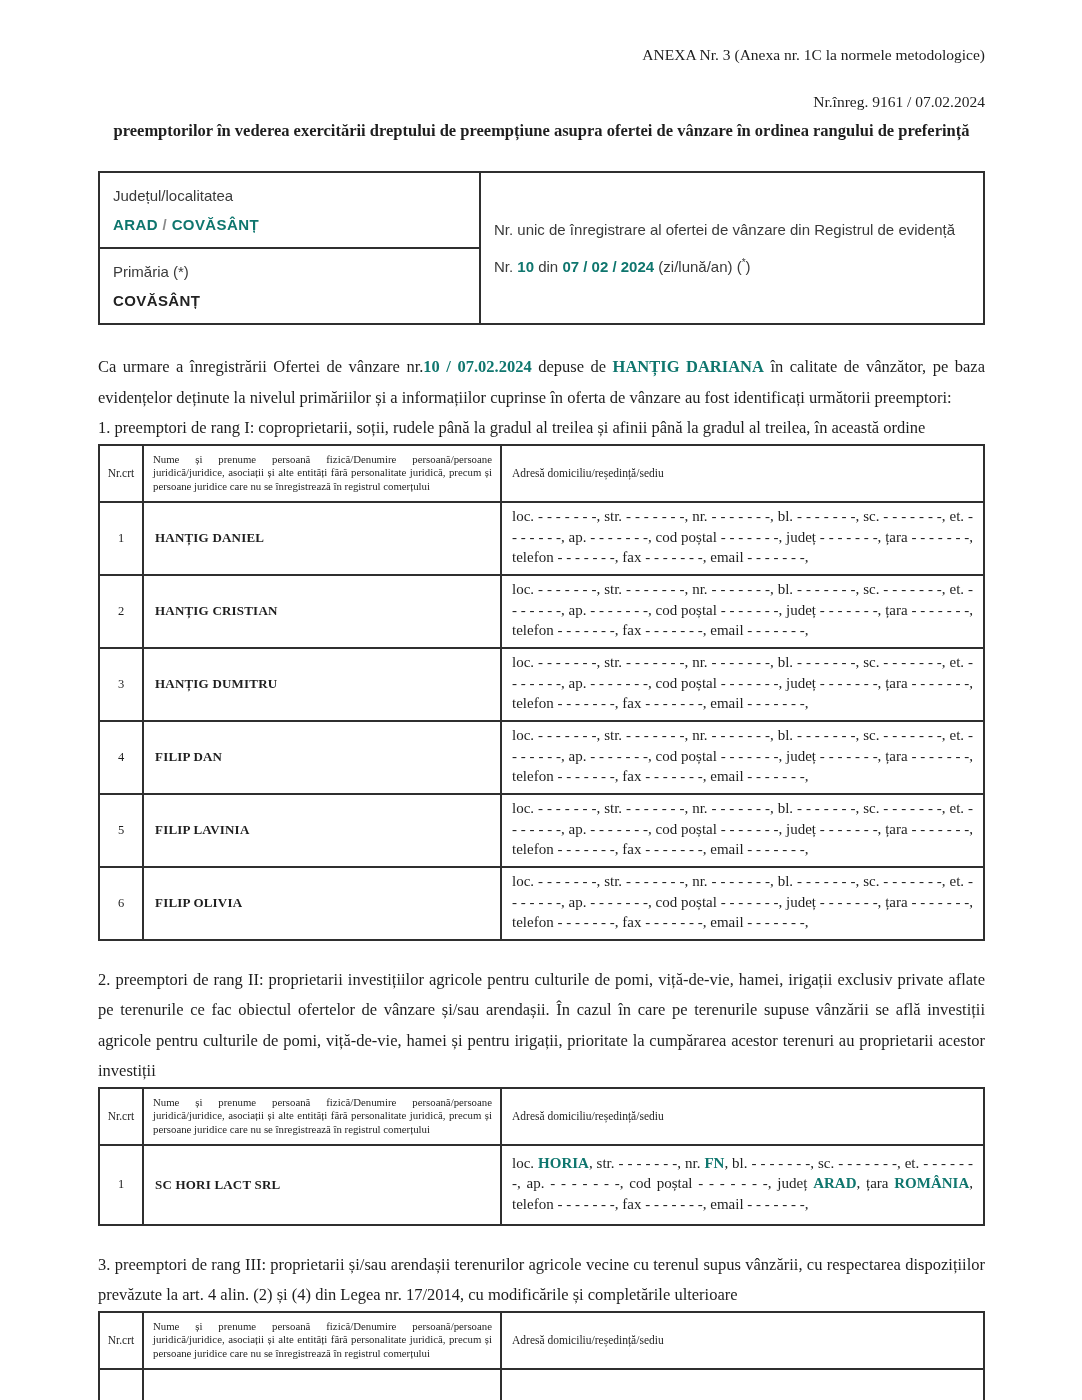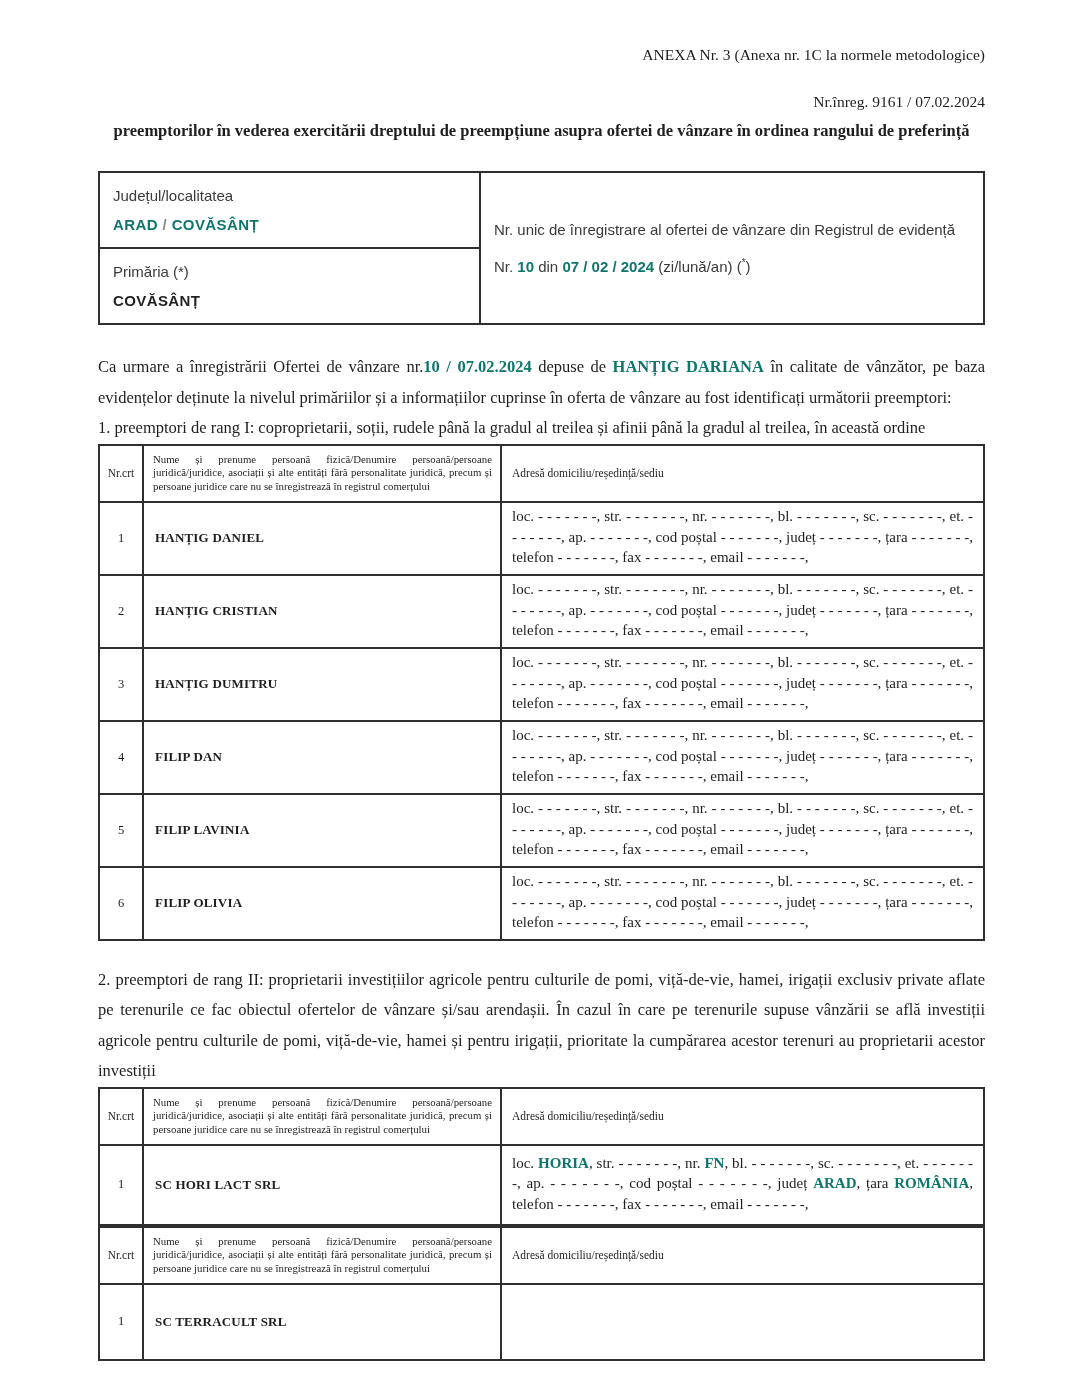--- a/index.html
+++ b/index.html
@@ -178,20 +178,21 @@
       <td class="h-addr">Adresă domiciliu/reședință/sediu</td>
     </tr>
     <tr class="row-t2">
       <td class="c-nr">1</td>
       <td class="c-name">SC HORI LACT SRL</td>
       <td class="c-addr"><span>loc. </span><span class="b">HORIA</span><span>, str. - - - - - - -, nr. </span><span class="b">FN</span><span>, bl. - - - - - - -, sc. - - - - - - -, et. - - - - - - -, ap. - - - - - - -, cod poștal - - - - - - -, județ </span><span class="b">ARAD</span><span>, țara </span><span class="b">ROMÂNIA</span><span>, telefon - - - - - - -, fax - - - - - - -, email - - - - - - -,</span></td>
     </tr>
   </tbody>
     </table>
 
+  <p class="par sec-heading sec-heading-gap">3. preemptori de rang III: proprietarii și/sau arendașii terenurilor agricole vecine cu terenul supus vânzării, cu respectarea dispozițiilor prevăzute la art. 4 alin. (2) și (4) din Legea nr. 17/2014, cu modificările și completările ulterioare</p>
   <table class="doc-table">
     <colgroup>
         <col class="col-nr">
         <col class="col-name">
         <col>
       </colgroup>
     <tbody>
         <tr>
       <td class="h-nr">Nr.crt</td>
       <td class="h-name">Nume și prenume persoană fizică/Denumire persoană/persoane juridică/juridice, asociații și alte entități fără personalitate juridică, precum și persoane juridice care nu se înregistrează în registrul comerțului</td>

